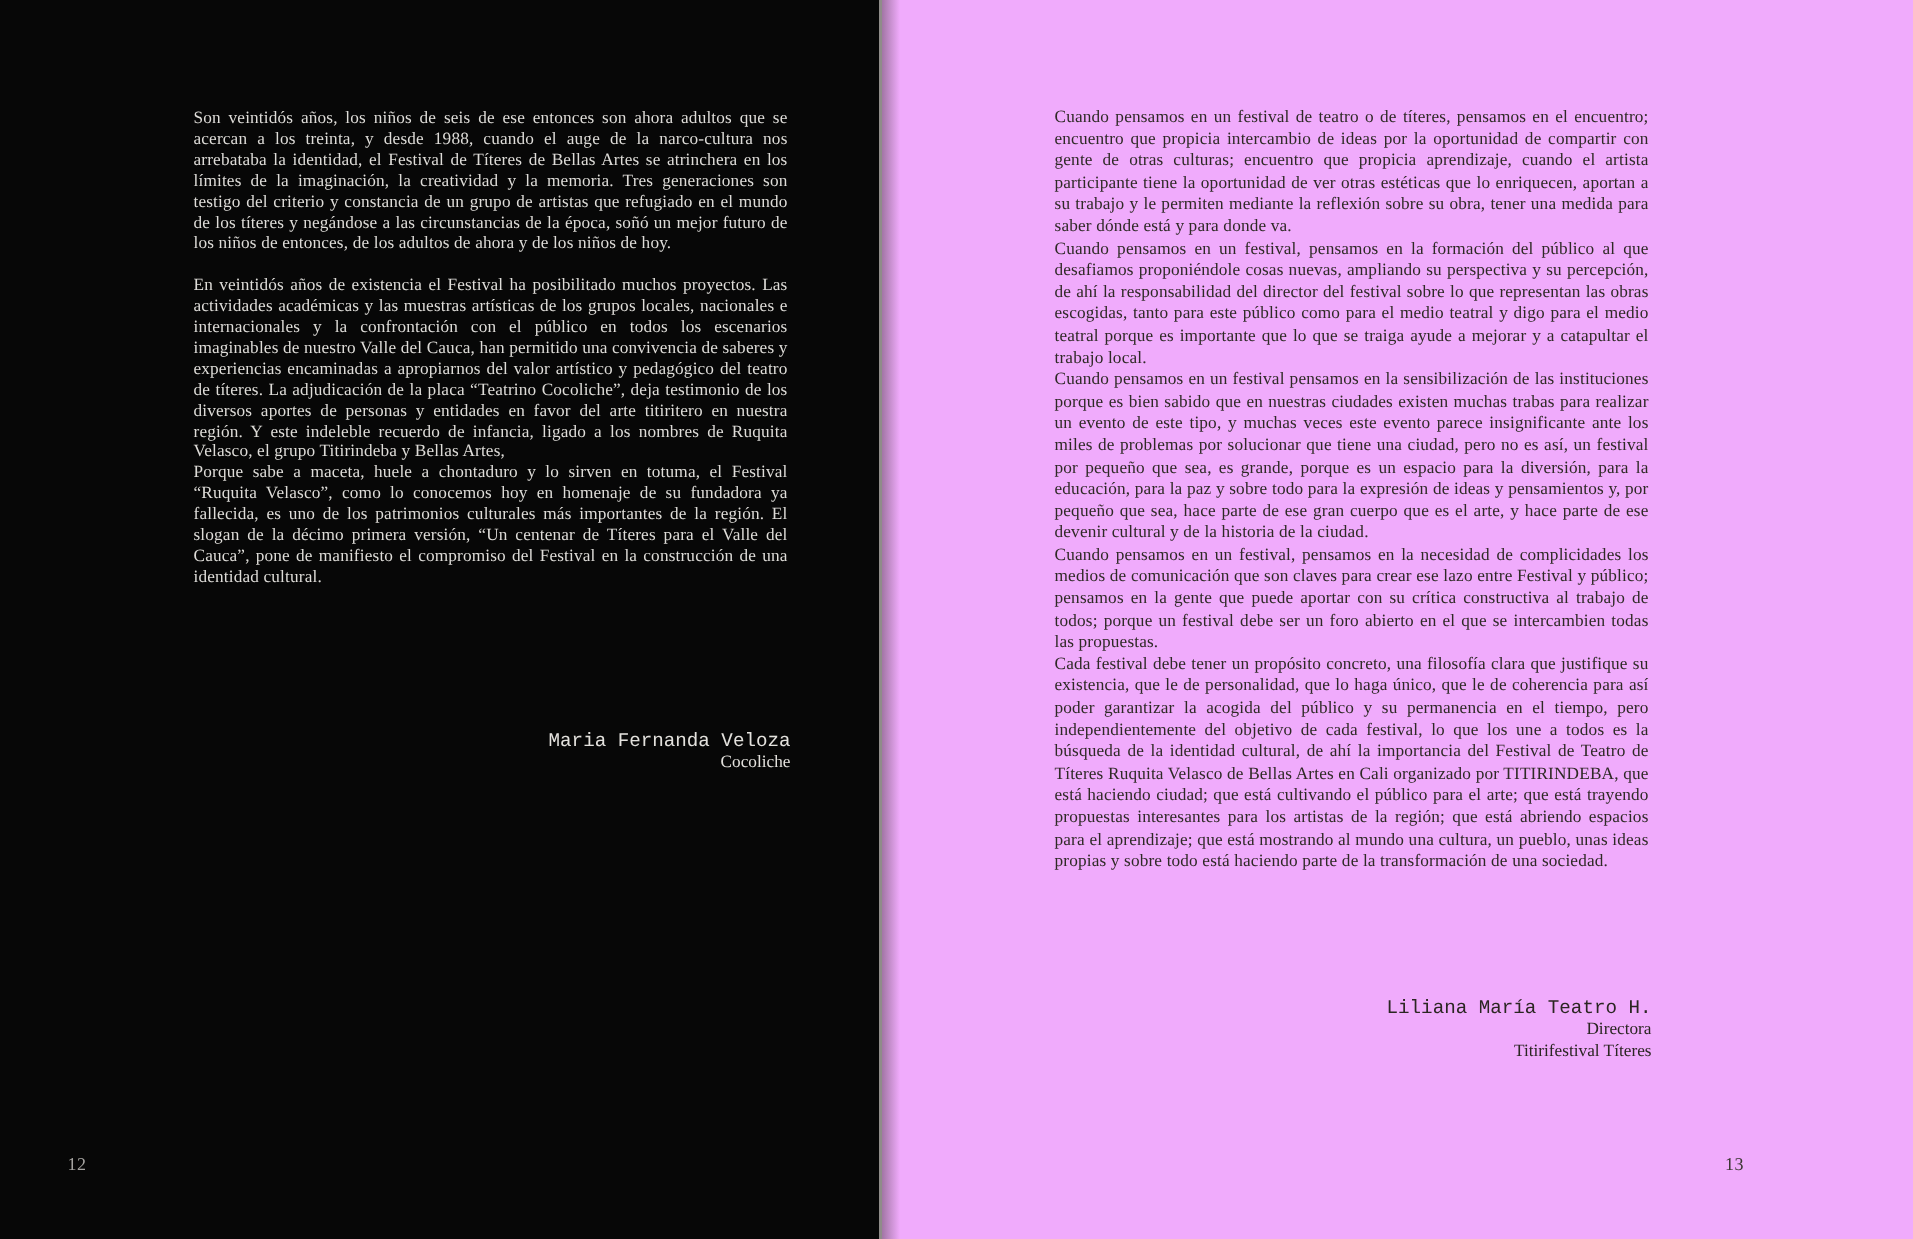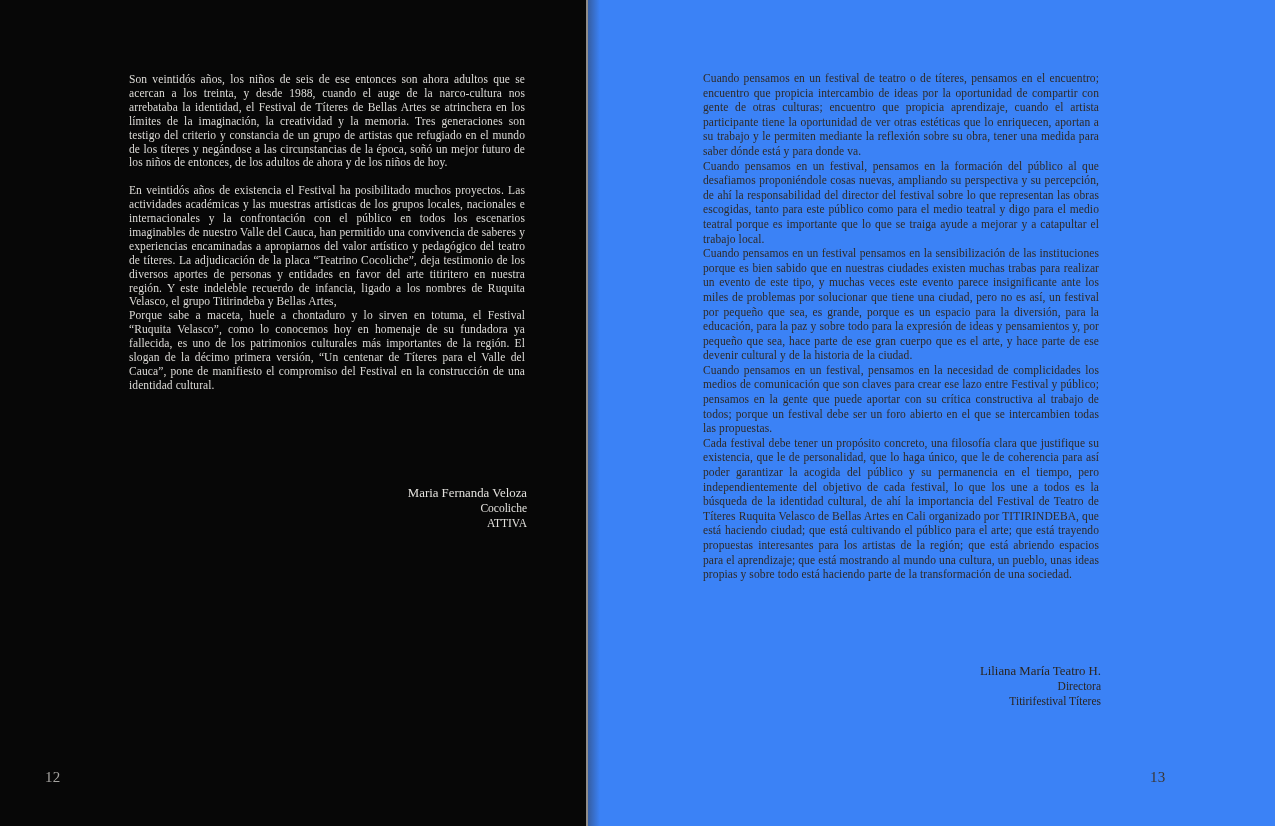--- a/index.html
+++ b/index.html
@@ -14,21 +14,21 @@
     height: 826px;
   }
   .page { position: relative; height: 826px; }
   .page-left {
     width: 643px;
     background: #070707;
     color: #dedcd8;
   }
   .page-right {
     width: 756px;
-    background: #3b82f6;
+    background: #f0abfc;
     color: #2f2a26;
   }
   .gutter-line {
     position: absolute;
     left: 0; top: 0; bottom: 0;
     width: 2px;
     background: #8f8c89;
   }
   .gutter-shadow {
     position: absolute;
@@ -70,24 +70,24 @@
     top: 486px;
     width: 398px;
     color: #e3e1dd;
   }
   .signature-right {
     left: 117px;
     top: 664px;
     width: 398px;
     color: #2b2622;
   }
-  .sig-name { font-size: 12.8px; }
+  .sig-name { font-size: 12.8px; font-family: Liberation Mono, monospace; }
   .folio {
     position: absolute;
-    font-size: 15px;
+    font-size: 12px;
     letter-spacing: 0.3px;
   }
   .folio-left {
     left: 45px;
     top: 769px;
     color: #a5a3a0;
   }
   .folio-right {
     left: 564px;
     top: 769px;
@@ -102,21 +102,20 @@
   <div class="page page-left">
     <div class="text-block text-block-left">
         <p class="para">Son veintidós años, los niños de seis de ese entonces son ahora adultos que se acercan a los treinta, y desde 1988, cuando el auge de la narco-cultura nos arrebataba la identidad, el Festival de Títeres de Bellas Artes se atrinchera en los límites de la imaginación, la creatividad y la memoria. Tres generaciones son testigo del criterio y constancia de un grupo de artistas que refugiado en el mundo de los títeres y negándose a las circunstancias de la época, soñó un mejor futuro de los niños de entonces, de los adultos de ahora y de los niños de hoy.</p>
         <p class="para">En veintidós años de existencia el Festival ha posibilitado muchos proyectos. Las actividades académicas y las muestras artísticas de los grupos locales, nacionales e internacionales y la confrontación con el público en todos los escenarios imaginables de nuestro Valle del Cauca, han permitido una convivencia de saberes y experiencias encaminadas a apropiarnos del valor artístico y pedagógico del teatro de títeres. La adjudicación de la placa “Teatrino Cocoliche”, deja testimonio de los diversos aportes de personas y entidades en favor del arte titiritero en nuestra región. Y este indeleble recuerdo de infancia, ligado a los nombres de Ruquita Velasco, el grupo Titirindeba y Bellas Artes,
 Porque sabe a maceta, huele a chontaduro y lo sirven en totuma, el Festival “Ruquita Velasco”, como lo conocemos hoy en homenaje de su fundadora ya fallecida, es uno de los patrimonios culturales más importantes de la región. El slogan de la décimo primera versión, “Un centenar de Títeres para el Valle del Cauca”, pone de manifiesto el compromiso del Festival en la construcción de una identidad cultural.</p>
       </div>
 
     <div class="signature signature-left">
       <div class="sig-name">Maria Fernanda Veloza</div>
       <div class="sig-title">Cocoliche</div>
-      <div class="sig-acronym">ATTIVA</div>
     </div>
 
     <div class="folio folio-left">12</div>
   </div>
 
   <div class="page page-right">
     <div class="gutter-line"></div>
     <div class="gutter-shadow"></div>
 
     <div class="text-block text-block-right">

